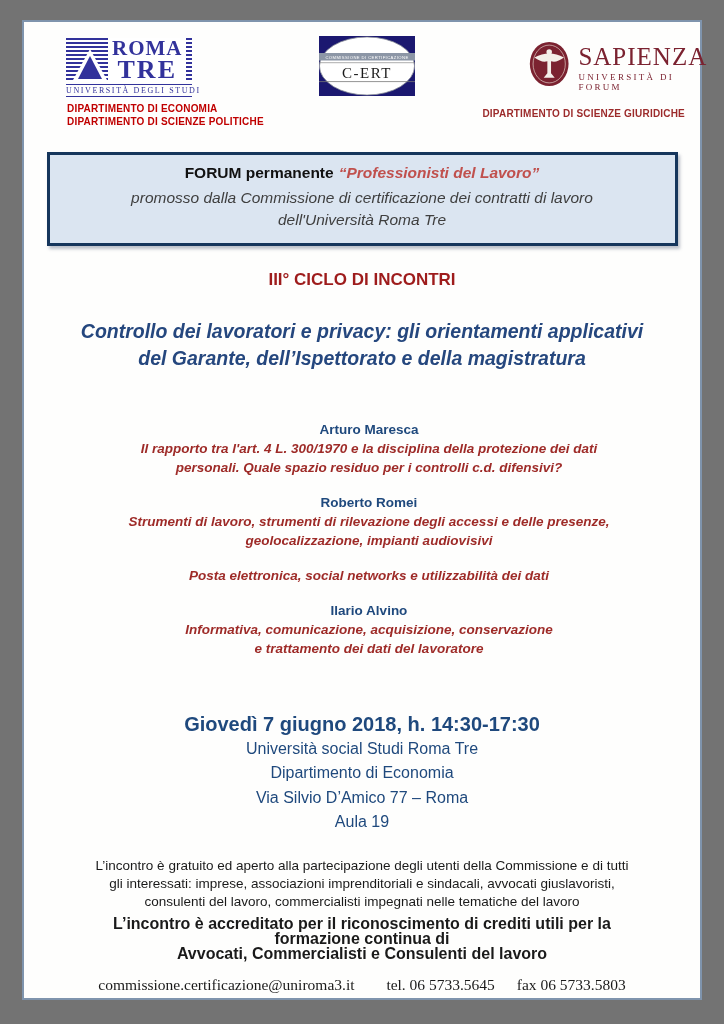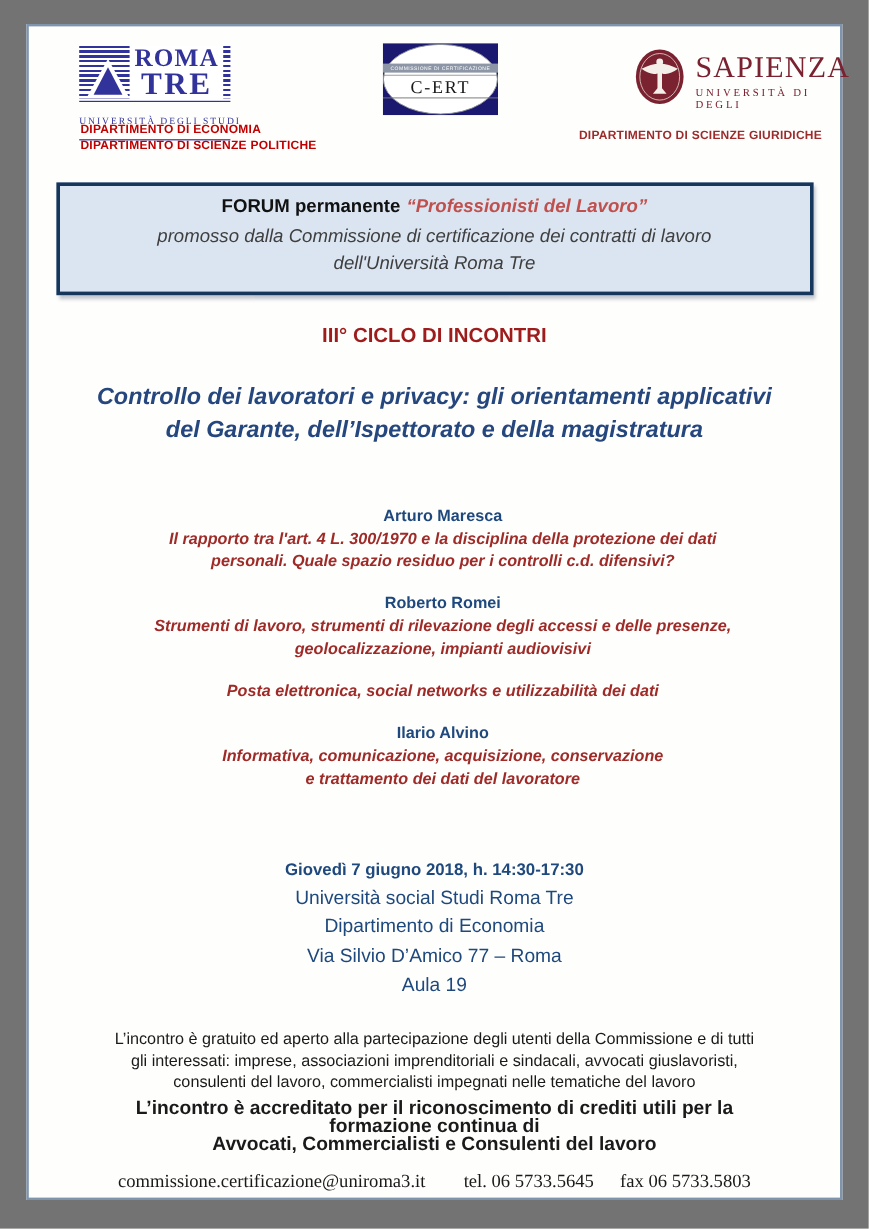--- a/index.html
+++ b/index.html
@@ -30,21 +30,21 @@
   }
   .rt-text {
     position:absolute; left:42px; top:0; background:#ffffff; padding:0 3px 0 4px;
     font-family:"Liberation Serif", serif; font-weight:bold; color:#32329b; line-height:1;
   }
   .rt-text .l1 { display:block; font-size:21px; letter-spacing:1px; }
   .rt-text .l2 { display:block; font-size:26px; letter-spacing:2px; margin-top:-2px;text-align:center; }
   .rt-sub {
     margin-top:2px; border-top:1.5px solid #32329b; border-bottom:1.5px solid #32329b;
     font-family:"Liberation Serif", serif; font-size:8px; letter-spacing:1.6px;
-    color:#32329b; text-align:center; padding:11px 0; white-space:nowrap;
+    color:#32329b; text-align:center; padding:1px 0; white-space:nowrap;
   }
   .dept-left {
     position:absolute; left:43px; top:80px; color:#c00000; font-weight:bold;
     font-size:10px; line-height:13px; letter-spacing:0.2px;
   }
   .cert-logo { position:absolute; left:295px; top:14px; }
   .sap-block { position:absolute; left:504px; top:16px; display:flex; align-items:flex-start; }
   .sap-text { margin-left:8px; margin-top:6px; color:#7b2230; font-family:"Liberation Serif", serif; }
   .sap-name { font-size:25px; letter-spacing:1px; line-height:1; }
   .sap-sub  { font-size:9px; letter-spacing:2.3px; margin-top:3px; }
@@ -73,21 +73,21 @@
   
   .speakers { margin:48px 0 0 49px; width:592px;text-align:center; }
   .speaker { margin-bottom:16px; }
   .speaker .name { color:#1f497d; font-weight:bold; font-size:13.5px; line-height:19px; }
   .speaker .talk {
     color:#9e2b28; font-weight:bold; font-style:italic; font-size:13.5px;
     line-height:19px; white-space:pre-line;
   }
   
   .event { margin-top:54px; text-align:center; color:#1f497d; font-size:16px; line-height:24.5px; }
-  .event .when { font-weight:bold; font-size:14px; }
+  .event .when { font-weight:bold; font-size:20px; }
   
   .open-text {
     margin:22px auto 0; width:630px; text-align:center; color:#1a1a1a;
     font-size:13.5px; line-height:18px; white-space:pre-line;
   }
   .credits-text {
     margin:5px auto 0; width:560px; text-align:center; color:#1a1a1a; font-weight:bold;
     font-size:16px; line-height:15px; white-space:pre-line;
   }
   .contact {
@@ -132,21 +132,21 @@
 
     <div class="sap-block">
       <svg width="46" height="52" viewBox="0 0 46 52">
         <ellipse cx="23" cy="26" rx="21" ry="24" fill="#7b2230"></ellipse>
         <ellipse cx="23" cy="26" rx="17.5" ry="20.5" fill="none" stroke="#e8d9d0" stroke-width="0.7"></ellipse>
         <circle cx="23" cy="13" r="3" fill="#f4efe9"></circle>
         <path d="M7 19 Q23 10 39 19 Q31 25 25 23 L25 36 L29 41 L17 41 L21 36 L21 23 Q15 25 7 19 Z" fill="#f4efe9"></path>
       </svg>
       <div class="sap-text">
         <div class="sap-name">SAPIENZA</div>
-        <div class="sap-sub">UNIVERSITÀ DI DEGLI</div>
+        <div class="sap-sub">UNIVERSITÀ DI FORUM</div>
       </div>
     </div>
 
     <div class="dept-right">DIPARTIMENTO DI SCIENZE GIURIDICHE</div>
 
     <div class="forum-box">
       <div class="forum-title">
         <span>FORUM permanente</span><span class="red">“Professionisti del Lavoro”</span>
       </div>
       <div class="forum-sub">promosso dalla Commissione di certificazione dei contratti di lavoro

